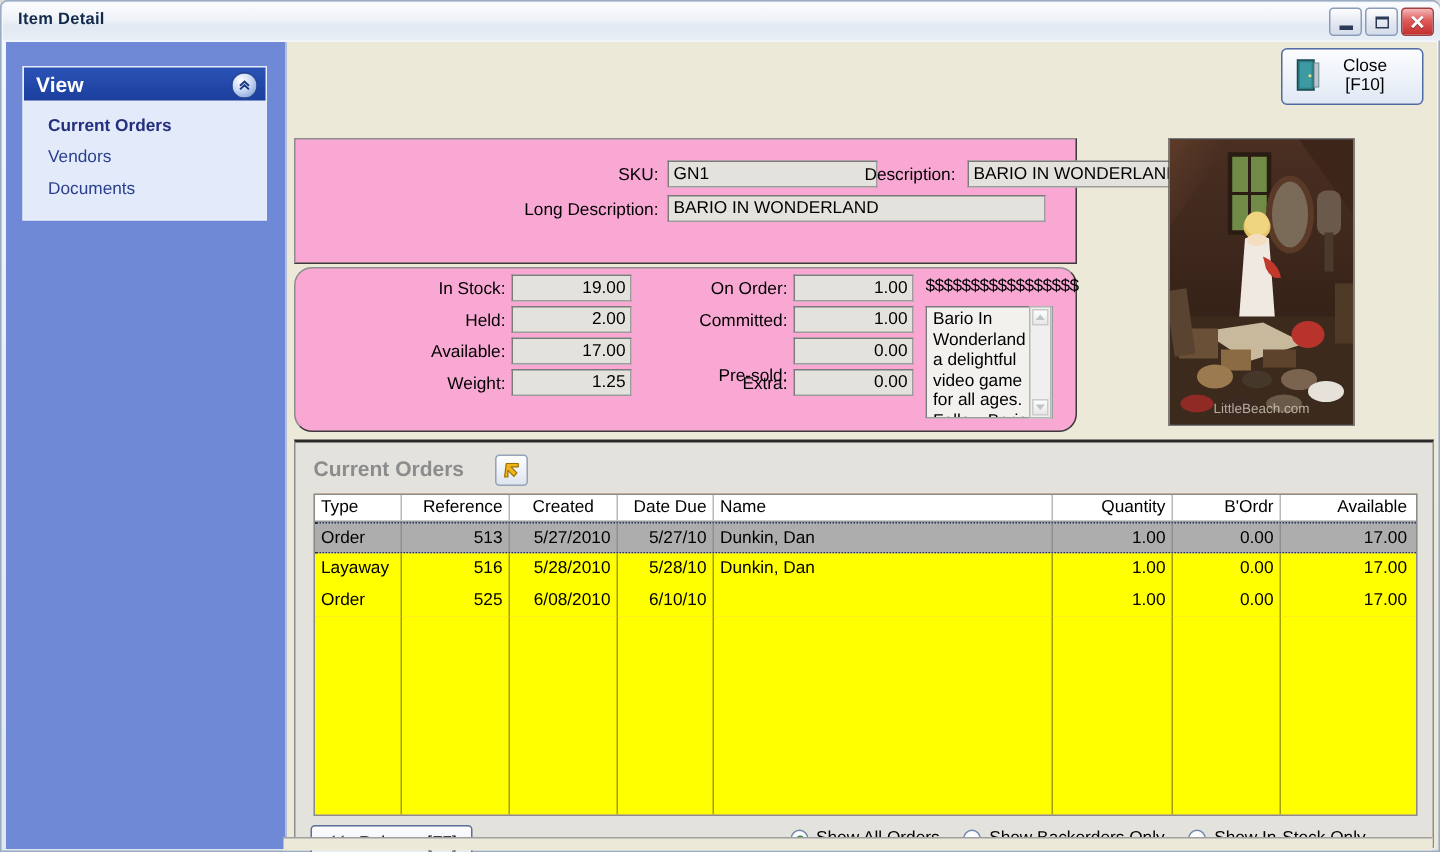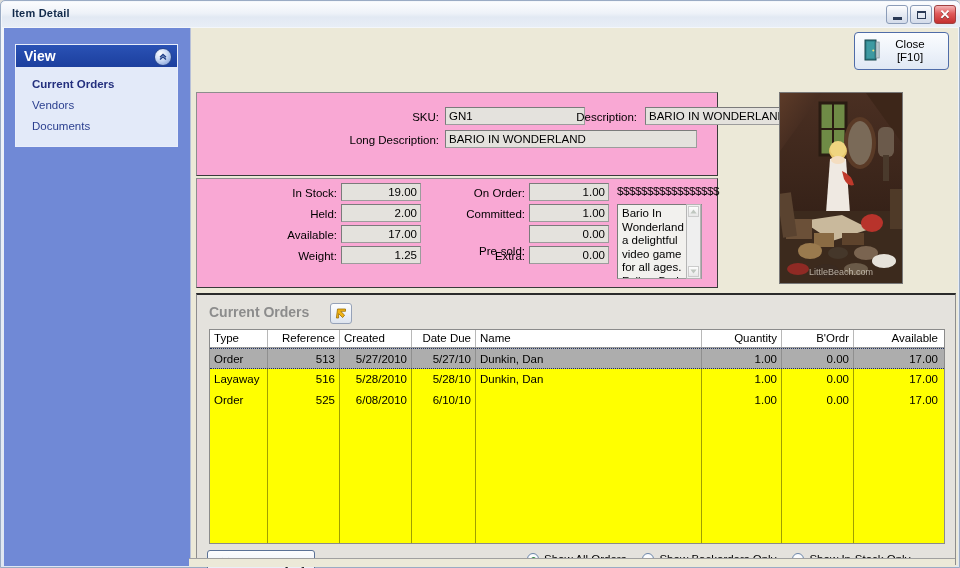--- a/index.html
+++ b/index.html
@@ -185,21 +185,21 @@
   
   .grp {
     position: absolute;
     box-sizing: border-box;
     background: #f9a8d4;
     border: 1px solid #8d8d8d;
     border-right-color: #3a3a3a;
     border-bottom-color: #3a3a3a;
   }
   #grp-top { left: 4px; top: 64px; width: 522px; height: 84px; }
-  #grp-mid { left: 4px; top: 150px; width: 522px; height: 110px; }
+  #grp-mid { left: 4px; top: 150px; width: 522px; height: 110px; border-radius: 12px; }
 
   .fld-label {
     position: absolute;
     font-size: 11.5px;
     color: #000;
     text-align: right;
     white-space: nowrap;
   }
   .fld {
     position: absolute;
@@ -578,21 +578,21 @@
           <div class="orders-icon-btn">
             <svg width="13" height="13" viewBox="0 0 13 13">
               <path d="M2.5 2 L10.5 2 L10.5 4.3 L5.7 4.3 L9.6 8.2 L7.6 10.6 L3.6 6.6 L3.6 11 L1.4 11 Z" fill="#f2b417" stroke="#9a6f05" stroke-width="0.8" stroke-linejoin="round"></path>
             </svg>
           </div>
 
           <div class="grid">
             <div class="grid-head">
               <div class="gh" style="width:58px;">Type</div>
               <div class="gh" style="width:72px; text-align:right;">Reference</div>
-              <div class="gh" style="width:72px; text-align:left;">Created</div>
+              <div class="gh" style="width:72px; text-align:center;">Created</div>
               <div class="gh" style="width:64px; text-align:right;">Date Due</div>
               <div class="gh" style="width:226px;">Name</div>
               <div class="gh" style="width:80px; text-align:right;">Quantity</div>
               <div class="gh" style="width:72px; text-align:right;">B'Ordr</div>
               <div class="gh" style="width:88px; text-align:right;">Available</div>
             </div>
 
             <div class="grow sel">
               <div class="gc" style="width:58px;">Order</div>
               <div class="gc" style="width:72px; text-align:right;">513</div>

